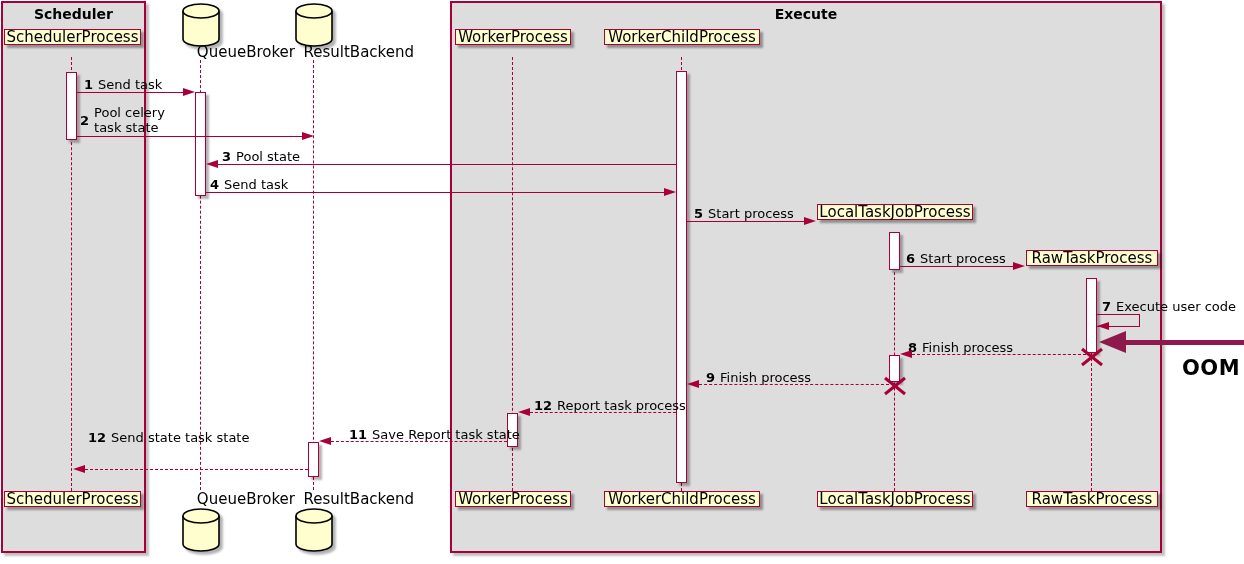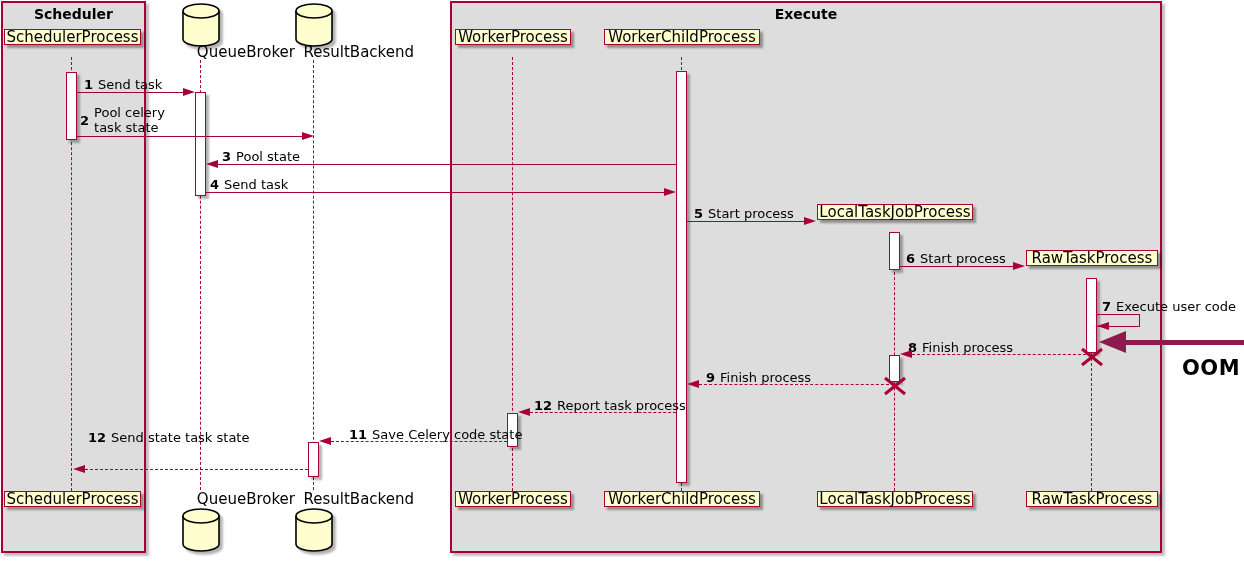--- a/index.html
+++ b/index.html
@@ -182,21 +182,21 @@
 
   <div class="mlabel" style="left:534px;top:398px;">
     <span class="num">12</span>
       <span class="txt">Report task process</span>
   </div>
   <div class="mline dash" style="left:530px;top:412px;width:146px;"></div>
   <div class="ah-l" style="left:518px;top:408px;"></div>
 
   <div class="mlabel" style="left:321px;top:427px;margin-left:28px;">
     <span class="num">11</span>
-      <span class="txt">Save Celery code state</span>
+      <span class="txt">Save Report task state</span>
   </div>
   <div class="mline dash" style="left:331px;top:441px;width:176px;"></div>
   <div class="ah-l" style="left:319px;top:437px;"></div>
 
   <div class="mlabel" style="left:88px;top:430px;">
     <span class="num">12</span>
       <span class="txt">Send state task state</span>
   </div>
   <div class="mline dash" style="left:85px;top:469px;width:223px;"></div>
   <div class="ah-l" style="left:73px;top:465px;"></div>

